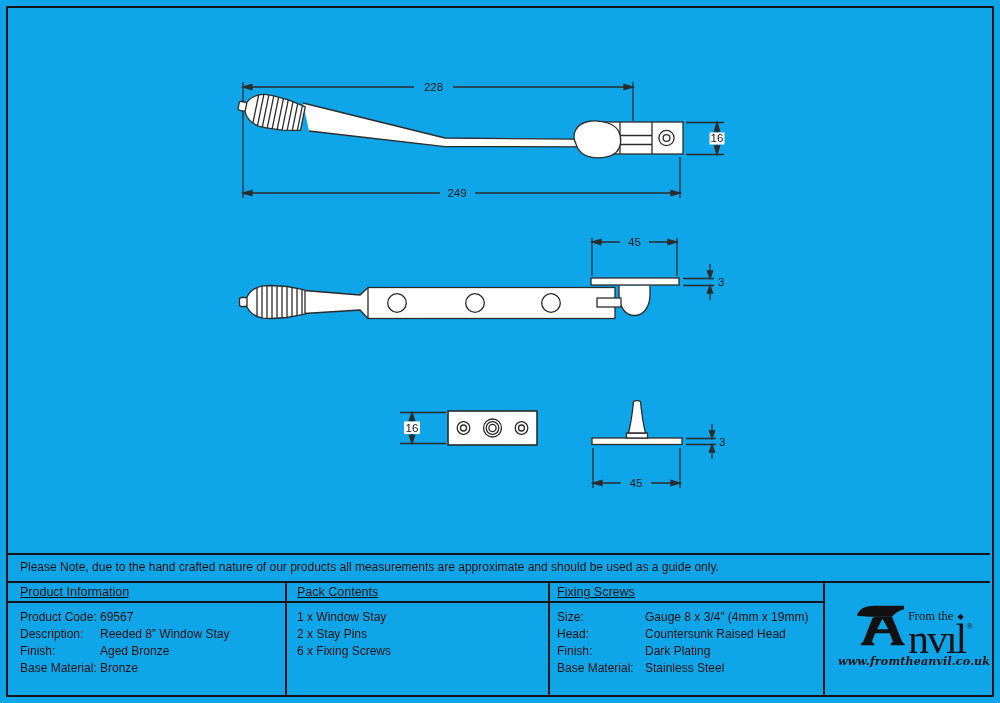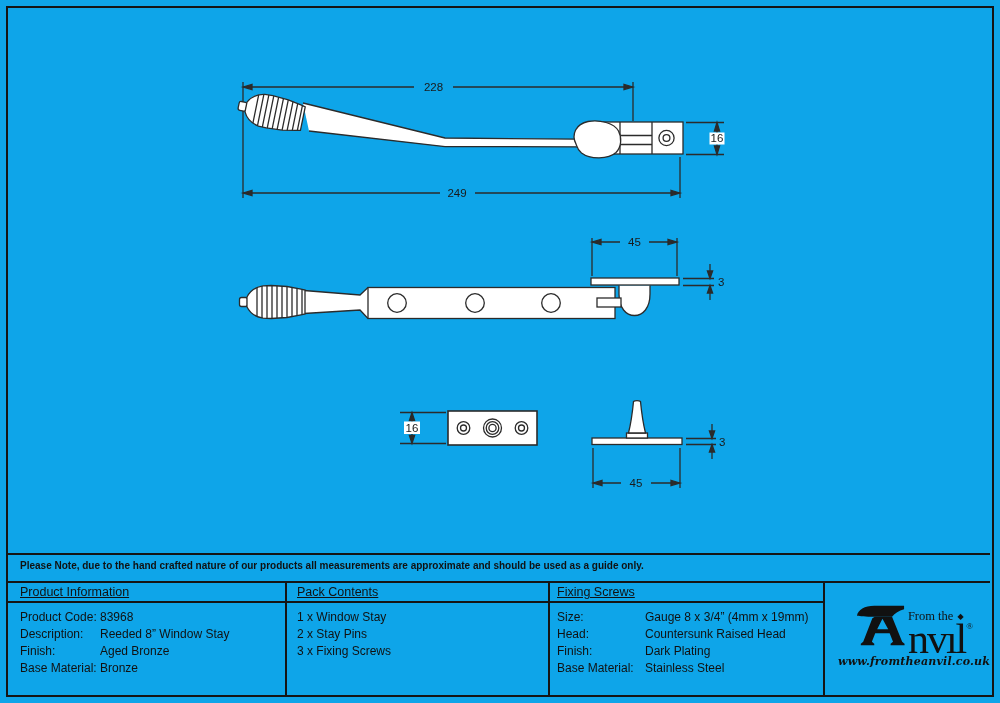--- a/index.html
+++ b/index.html
@@ -3,21 +3,21 @@
 <meta charset="utf-8">
 <style>
   html,body{margin:0;padding:0;background:#fff;}
   .page{position:relative;width:1000px;height:703px;background:#0ea5e9;overflow:hidden;
         font-family:"Liberation Sans",sans-serif;color:#111;}
   .frame{position:absolute;left:6px;top:6px;width:984px;height:687px;border:2px solid #151515;}
   .drawing-wrap{position:absolute;left:0;top:0;width:1000px;height:548px;}
   svg{display:block;}
   .note-row{position:absolute;left:6px;top:553px;width:984px;height:26px;
             border-top:2px solid #151515;border-bottom:2px solid #151515;}
-  .note-text{position:absolute;left:14px;top:5px;font-size:10px;color:#111;font-weight:bold;}
+  .note-text{position:absolute;left:14px;top:5px;font-size:12px;color:#111;}
   .vdiv{position:absolute;width:2px;background:#151515;top:581px;height:114px;}
   .hdr-underline{position:absolute;left:8px;top:601px;width:817px;height:2px;background:#151515;}
   .cell-title{position:absolute;top:585px;font-size:12.5px;color:#111;text-decoration:underline;}
   .trow{position:absolute;font-size:12px;color:#111;white-space:nowrap;}
   .pi-label{position:absolute;left:20px;}
   .pi-value{position:absolute;left:100px;}
   .fs-label{position:absolute;left:557px;}
   .fs-value{position:absolute;left:645px;}
   .pc-item{position:absolute;left:297px;}
   
@@ -156,31 +156,31 @@
   <div class="vdiv" style="left:285px;"></div>
   <div class="vdiv" style="left:548px;"></div>
   <div class="vdiv" style="left:823px;"></div>
   <div class="hdr-underline"></div>
 
   <div class="cell-title" style="left:20px;">Product Information</div>
   <div class="cell-title" style="left:297px;">Pack Contents</div>
   <div class="cell-title" style="left:557px;">Fixing Screws</div>
 
   <div class="trow pi-label" style="top:610px;">Product Code:</div>
-  <div class="trow pi-value" style="top:610px;">83968</div>
+  <div class="trow pi-value" style="top:610px;">69567</div>
   <div class="trow pi-label" style="top:627px;">Description:</div>
   <div class="trow pi-value" style="top:627px;">Reeded 8” Window Stay</div>
   <div class="trow pi-label" style="top:644px;">Finish:</div>
   <div class="trow pi-value" style="top:644px;">Aged Bronze</div>
   <div class="trow pi-label" style="top:661px;">Base Material:</div>
   <div class="trow pi-value" style="top:661px;">Bronze</div>
 
   <div class="trow pc-item" style="top:610px;">1 x Window Stay</div>
   <div class="trow pc-item" style="top:627px;">2 x Stay Pins</div>
-  <div class="trow pc-item" style="top:644px;">3 x Fixing Screws</div>
+  <div class="trow pc-item" style="top:644px;">6 x Fixing Screws</div>
 
   <div class="trow fs-label" style="top:610px;">Size:</div>
   <div class="trow fs-value" style="top:610px;">Gauge 8 x 3/4” (4mm x 19mm)</div>
   <div class="trow fs-label" style="top:627px;">Head:</div>
   <div class="trow fs-value" style="top:627px;">Countersunk Raised Head</div>
   <div class="trow fs-label" style="top:644px;">Finish:</div>
   <div class="trow fs-value" style="top:644px;">Dark Plating</div>
   <div class="trow fs-label" style="top:661px;">Base Material:</div>
   <div class="trow fs-value" style="top:661px;">Stainless Steel</div>
 

